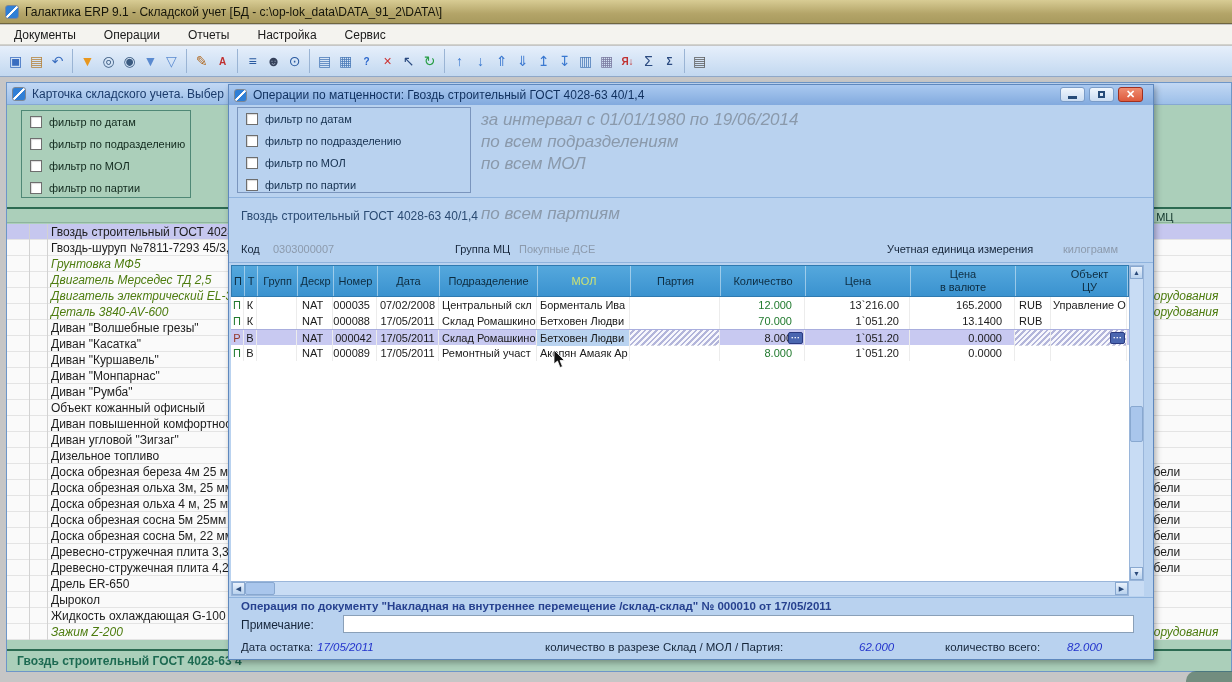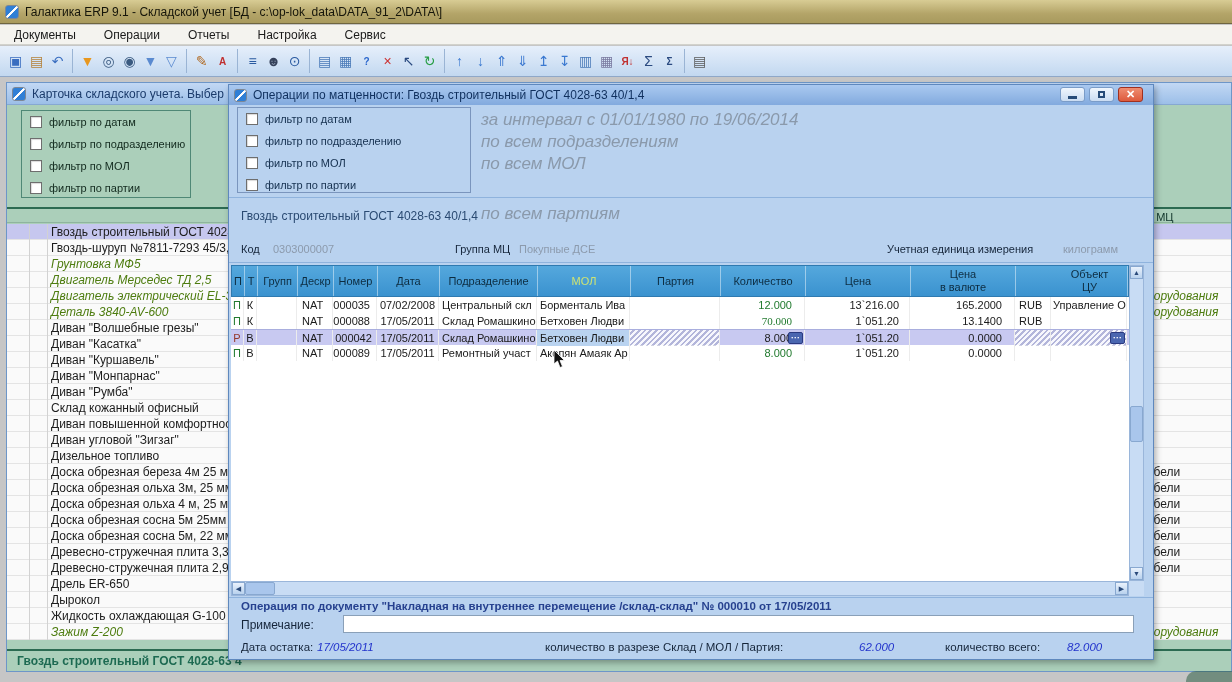--- a/index.html
+++ b/index.html
@@ -241,21 +241,21 @@
         <div class="lrow">
           <span class="lname">Диван "Куршавель"</span>
         </div>
         <div class="lrow">
           <span class="lname">Диван "Монпарнас"</span>
         </div>
         <div class="lrow">
           <span class="lname">Диван "Румба"</span>
         </div>
         <div class="lrow">
-          <span class="lname">Склад кожанный офисный</span>
+          <span class="lname">Объект кожанный офисный</span>
         </div>
         <div class="lrow">
           <span class="lname">Диван повышенной комфортност</span>
         </div>
         <div class="lrow">
           <span class="lname">Диван угловой "Зигзаг"</span>
         </div>
         <div class="lrow">
           <span class="lname">Дизельное топливо</span>
         </div>
@@ -277,21 +277,21 @@
         </div>
         <div class="lrow">
           <span class="lname">Доска обрезная сосна 5м, 22 мм</span>
           <span class="lgroup">ебели</span>
         </div>
         <div class="lrow">
           <span class="lname">Древесно-стружечная плита 3,3</span>
           <span class="lgroup">ебели</span>
         </div>
         <div class="lrow">
-          <span class="lname">Древесно-стружечная плита 2,9</span>
+          <span class="lname">Древесно-стружечная плита 4,2</span>
           <span class="lgroup">ебели</span>
         </div>
         <div class="lrow">
           <span class="lname">Дрель ER-650</span>
         </div>
         <div class="lrow">
           <span class="lname">Дырокол</span>
         </div>
         <div class="lrow">
           <span class="lname">Жидкость охлаждающая G-100</span>
@@ -396,21 +396,21 @@
         <div class="trow">
           <div class="td pgreen" style="width: 13px; text-align: center;">П</div>
           <div class="td" style="width: 13px; text-align: center;">К</div>
           <div class="td" style="width: 40px; text-align: left; padding-left: 4px;"></div>
           <div class="td" style="width: 36px; text-align: left; padding-left: 5px;">NAT</div>
           <div class="td" style="width: 44px; text-align: right; padding-right: 6px;">000088</div>
           <div class="td" style="width: 62px; text-align: center;">17/05/2011</div>
           <div class="td" style="width: 98px; text-align: left; padding-left: 3px;">Склад Ромашкино</div>
           <div class="td" style="width: 93px; text-align: left; padding-left: 3px;">Бетховен Людви</div>
           <div class="td" style="width: 90px; text-align: left; padding-left: 3px;"></div>
-          <div class="td qtygreen" style="width: 85px; text-align: right; padding-right: 12px; font-family: Liberation Serif, serif;">70.000</div>
+          <div class="td qtygreen" style="width: 85px; text-align: right; padding-right: 12px;">70.000</div>
           <div class="td" style="width: 105px; text-align: right; padding-right: 10px;">1`051.20</div>
           <div class="td" style="width: 105px; text-align: right; padding-right: 12px;">13.1400</div>
           <div class="td" style="width: 36px; text-align: left; padding-left: 4px;">RUB</div>
           <div class="td" style="width: 76px; text-align: left; padding-left: 2px;"></div>
         </div>
         <div class="trow sel">
           <div class="td pmaroon" style="width: 13px; text-align: center;">Р</div>
           <div class="td" style="width: 13px; text-align: center;">В</div>
           <div class="td" style="width: 40px; text-align: left; padding-left: 4px;"></div>
           <div class="td" style="width: 36px; text-align: left; padding-left: 5px;">NAT</div>

